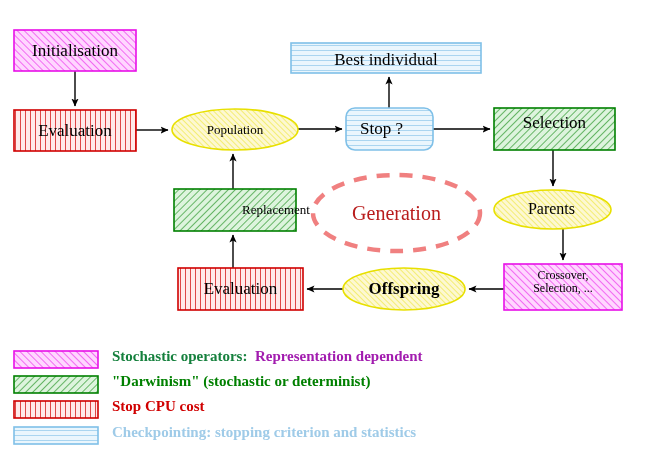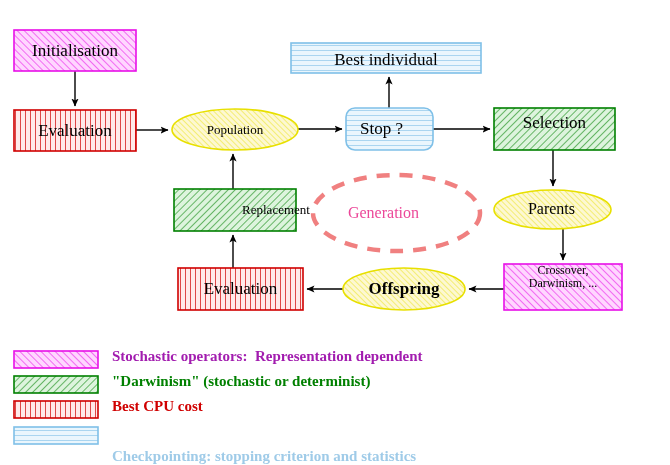--- a/index.html
+++ b/index.html
@@ -117,33 +117,33 @@
       </div>
       <div class="node-label" style="left: 346px; top: 108px; width: 71px; height: 42px; font-size: 17px; font-family: Liberation Serif, serif;">
         <span>Stop ?</span>
       </div>
       <div class="node-label" style="left: 494px; top: 108px; width: 121px; height: 30px; font-size: 17px;">
         <span>Selection</span>
       </div>
       <div class="node-label" style="left: 174px; top: 189px; width: 122px; height: 42px; font-size: 13px; margin-left: 41px;">
         <span>Replacement</span>
       </div>
-      <div class="node-label" style="left: 300px; top: 175px; width: 167px; height: 76px; font-size: 16px; color: #ec4899;">
+      <div class="node-label" style="left: 313px; top: 175px; width: 167px; height: 76px; font-size: 20px; color: #b91c1c;">
         <span>Generation</span>
       </div>
       <div class="node-label" style="left: 493px; top: 190px; width: 117px; height: 39px; font-size: 16px;">
         <span>Parents</span>
       </div>
       <div class="node-label" style="left: 178px; top: 268px; width: 125px; height: 42px; font-size: 17px;">
         <span>Evaluation</span>
       </div>
       <div class="node-label" style="left: 343px; top: 268px; width: 122px; height: 42px; font-size: 17px; font-weight: bold;">
         <span>Offspring</span>
       </div>
-      <div class="node-label" style="left: 504px; top: 264px; width: 118px; height: 46px; font-size: 12px; display: block; "><span>Crossover,</span><br><span>Darwinism, ...</span></div>
+      <div class="node-label" style="left: 504px; top: 264px; width: 118px; height: 46px; font-size: 12px; display: block; padding-top: 5px;"><span>Crossover,</span><br><span>Selection, ...</span></div>
     </div>
   <div id="legend-label-layer">
-      <div class="legend-text" style="left: 112px; top: 348px; font-size: 15px;"><span style="color: #a21caf;">Stochastic operators:</span>&nbsp;&nbsp;<span style="color: #a21caf;">Representation dependent</span></div>
+      <div class="legend-text" style="left: 112px; top: 348px; font-size: 15px;"><span style="color: #15803d;">Stochastic operators:</span>&nbsp;&nbsp;<span style="color: #a21caf;">Representation dependent</span></div>
       <div class="legend-text" style="left: 112px; top: 373px; font-size: 15px;"><span style="color: rgb(0, 128, 0);">"Darwinism" (stochastic or determinist)</span></div>
-      <div class="legend-text" style="left: 112px; top: 398px; font-size: 15px;"><span style="color: rgb(208, 0, 0);">Best CPU cost</span></div>
-      <div class="legend-text" style="left: 112px; top: 448px; font-size: 15px;"><span style="color: rgb(159, 203, 232);">Checkpointing: stopping criterion and statistics</span></div>
+      <div class="legend-text" style="left: 112px; top: 398px; font-size: 15px;"><span style="color: rgb(208, 0, 0);">Stop CPU cost</span></div>
+      <div class="legend-text" style="left: 112px; top: 424px; font-size: 15px;"><span style="color: rgb(159, 203, 232);">Checkpointing: stopping criterion and statistics</span></div>
     </div>
 </div>
 
 </body></html>

